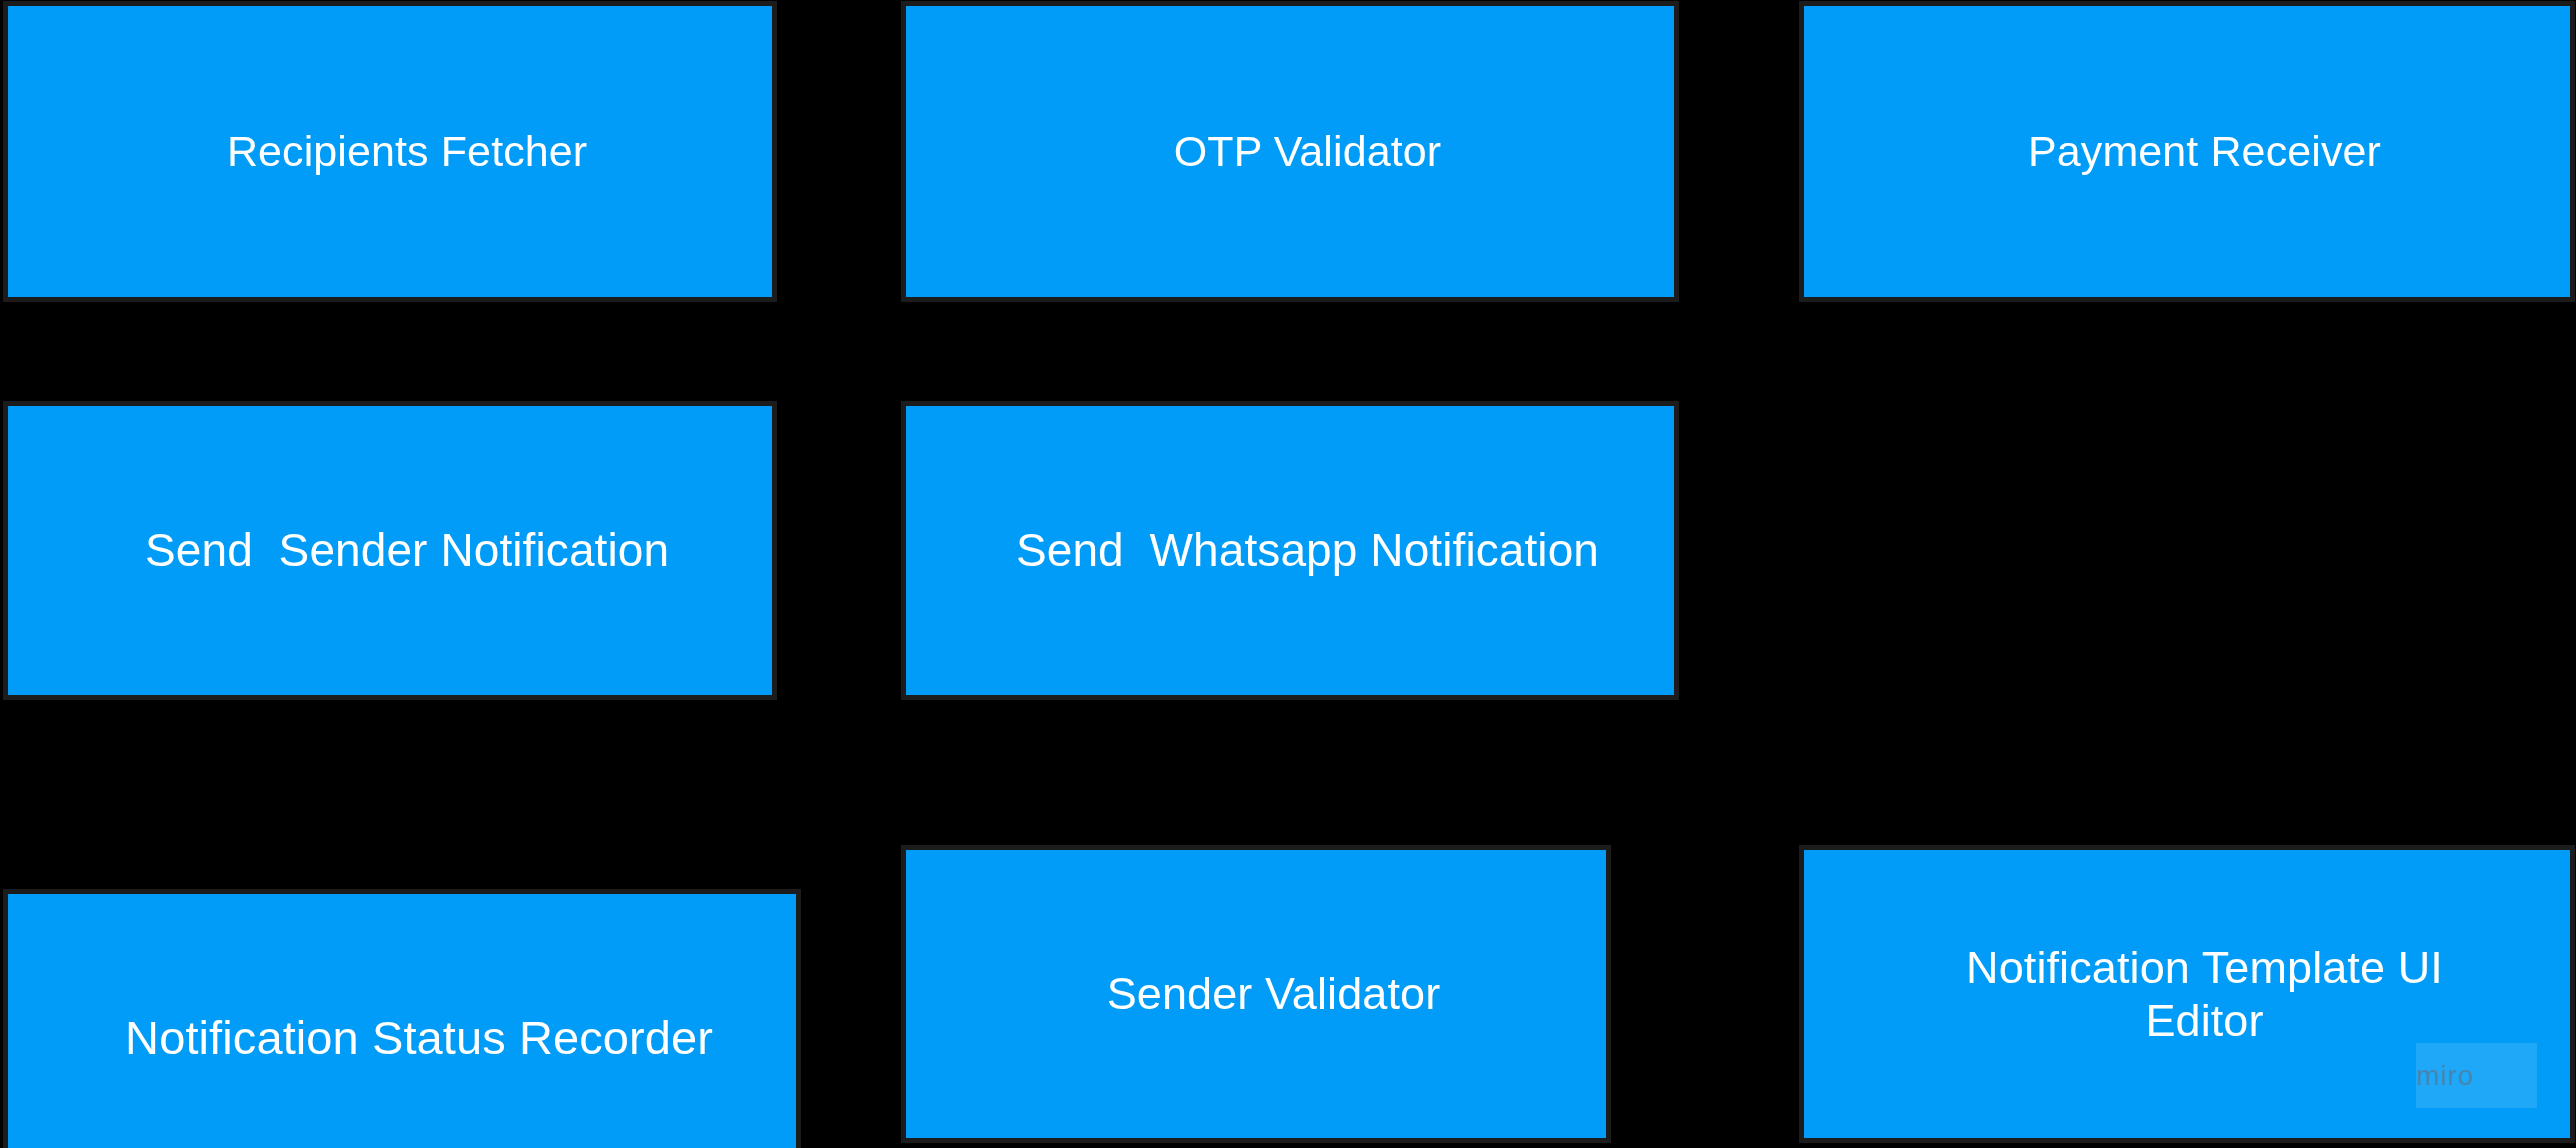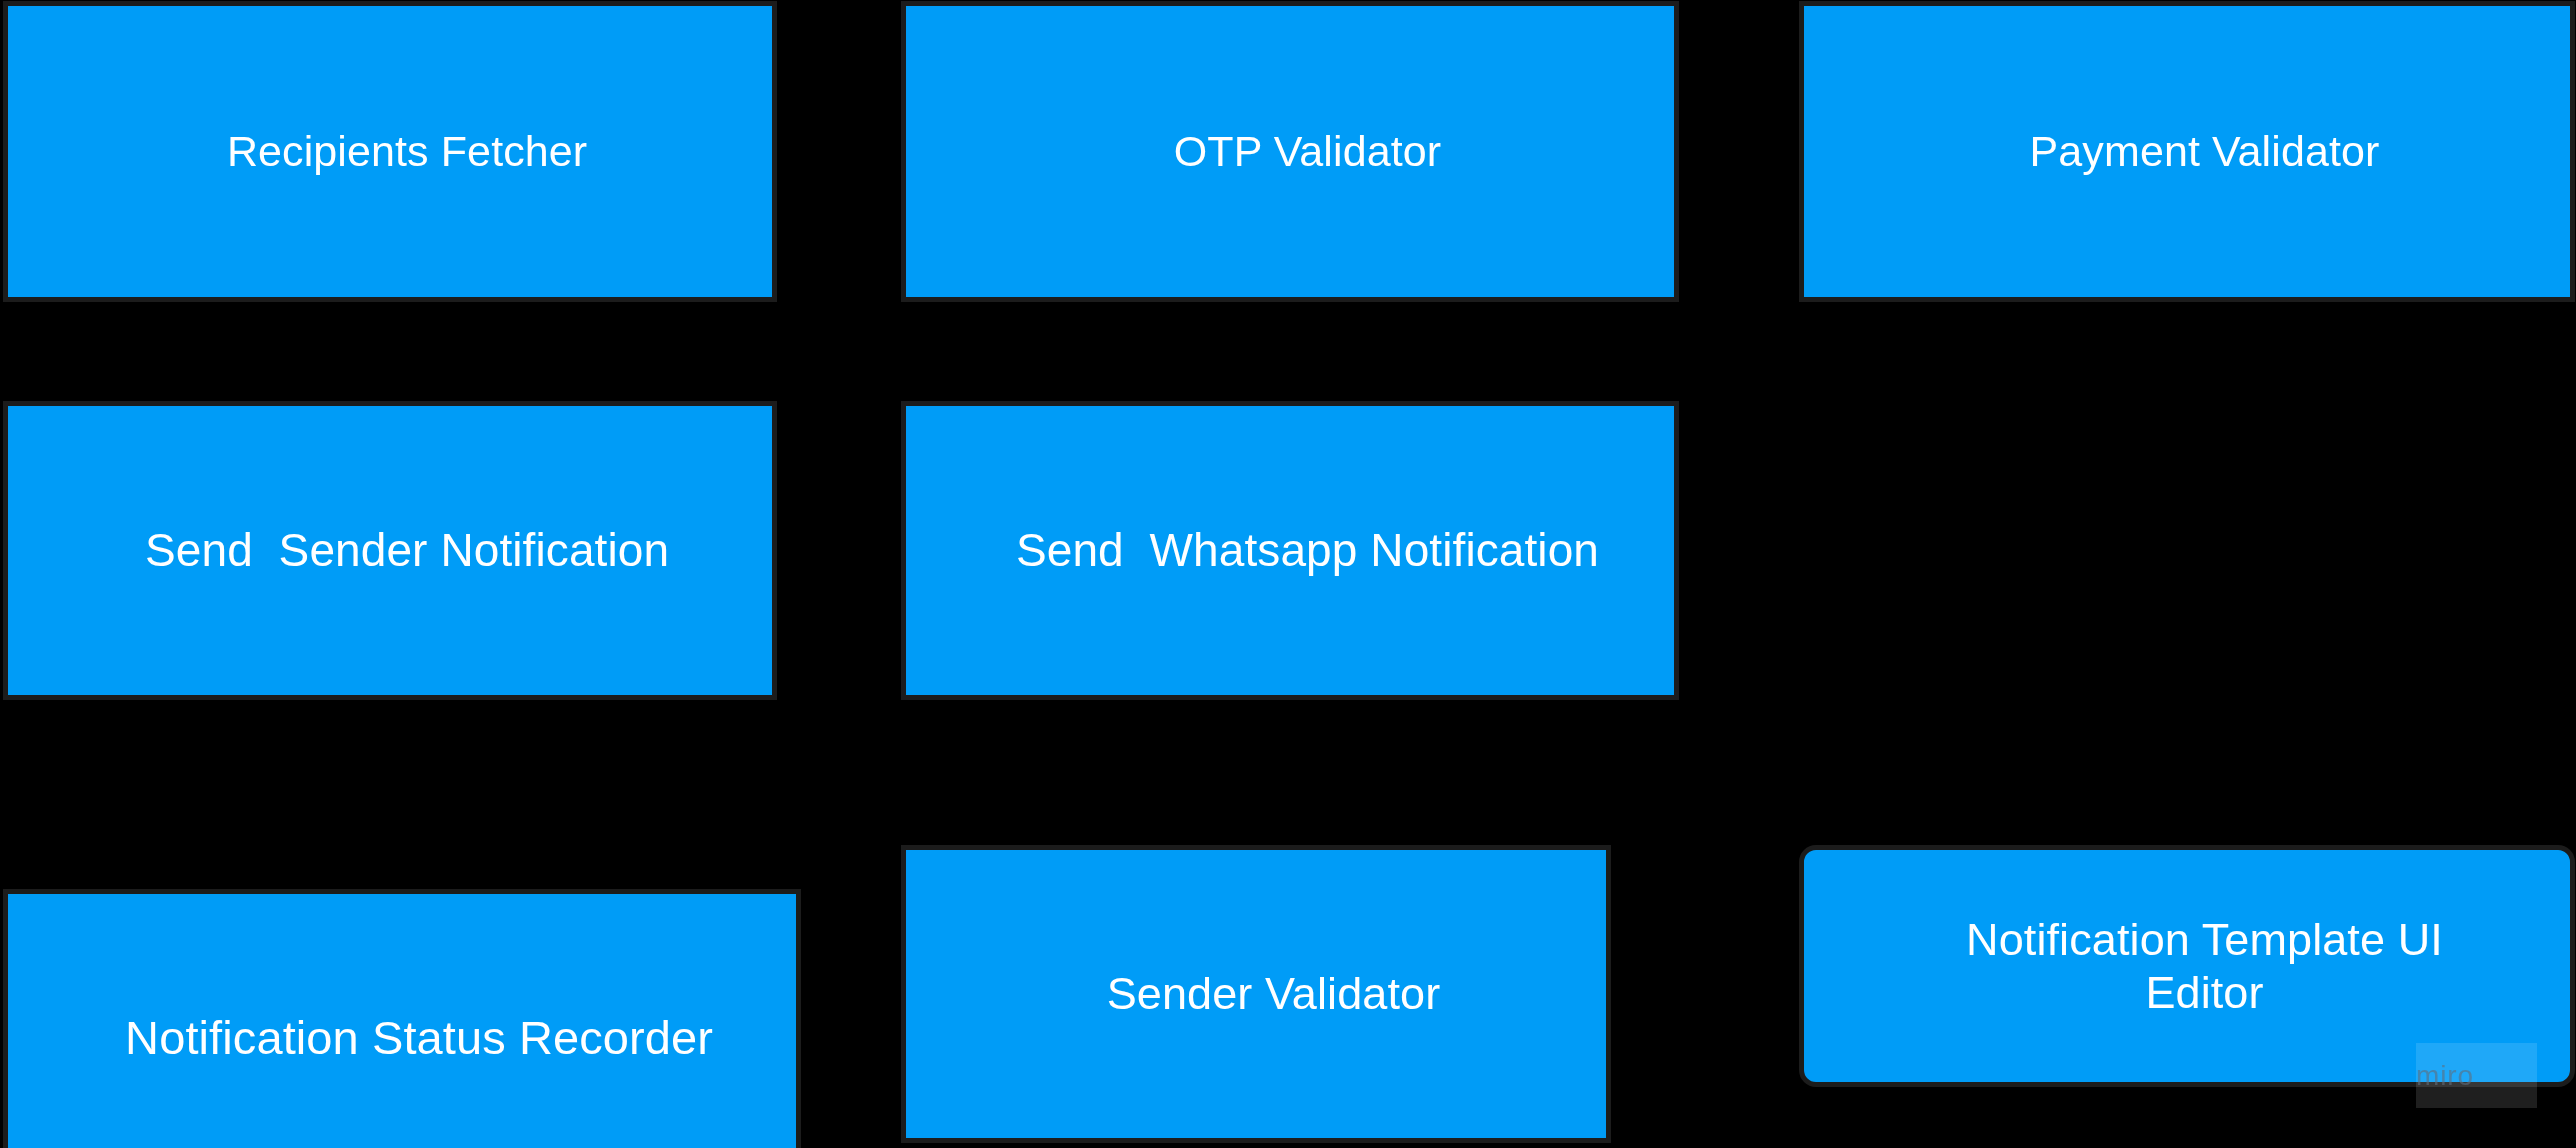--- a/index.html
+++ b/index.html
@@ -52,21 +52,21 @@
   #card-payment-receiver   { left: 1799px; top: 0.9px;   width: 776px;  height: 301px; }
 
   
   #card-send-email-notification    { left: 2.6px;    top: 401px; width: 774px;  height: 299px; }
   #card-send-whatsapp-notification { left: 901px; top: 401px; width: 778px;  height: 299px; }
   #card-send-sms-notification      { left: 1799px; top: 401px; width: 776px;  height: 299px; }
 
   
   #card-notification-status-recorder { left: 2.6px;    top: 889px; width: 798px;  height: 298px; }
   #card-sender-validator             { left: 901px; top: 845px; width: 710px;  height: 298px; }
-  #card-notification-template-ui-editor { left: 1799px; top: 845px; width: 776px; height: 242px; border-radius: 17px; }
+  #card-notification-template-ui-editor { left: 1799px; top: 845px; width: 776px; height: 298px; }
 
   
   #card-recipients-fetcher .card-label,
   #card-otp-validator .card-label,
   #card-payment-receiver .card-label { font-size: 43px; }
 
   #card-send-email-notification .card-label,
   #card-send-whatsapp-notification .card-label,
   #card-send-sms-notification .card-label { font-size: 46px; }
 
@@ -106,21 +106,21 @@
 
   <div class="card" id="card-recipients-fetcher">
     <div class="card-label">Recipients Fetcher</div>
   </div>
 
   <div class="card" id="card-otp-validator">
     <div class="card-label">OTP Validator</div>
   </div>
 
   <div class="card" id="card-payment-receiver">
-    <div class="card-label">Payment Validator</div>
+    <div class="card-label">Payment Receiver</div>
   </div>
 
   <div class="card" id="card-send-email-notification">
     <div class="card-label">Send  Sender Notification</div>
   </div>
 
   <div class="card" id="card-send-whatsapp-notification">
     <div class="card-label">Send  Whatsapp Notification</div>
   </div>
 

